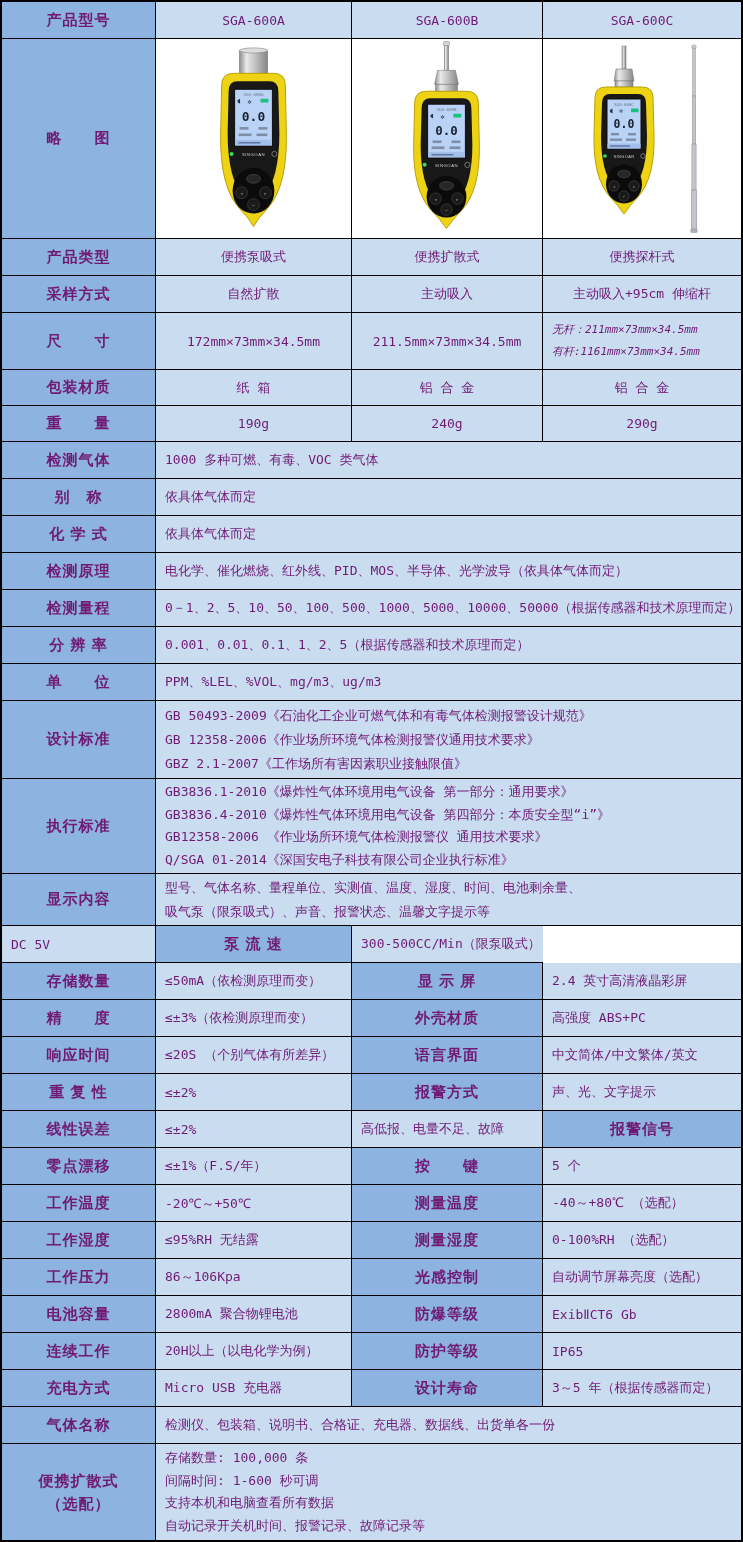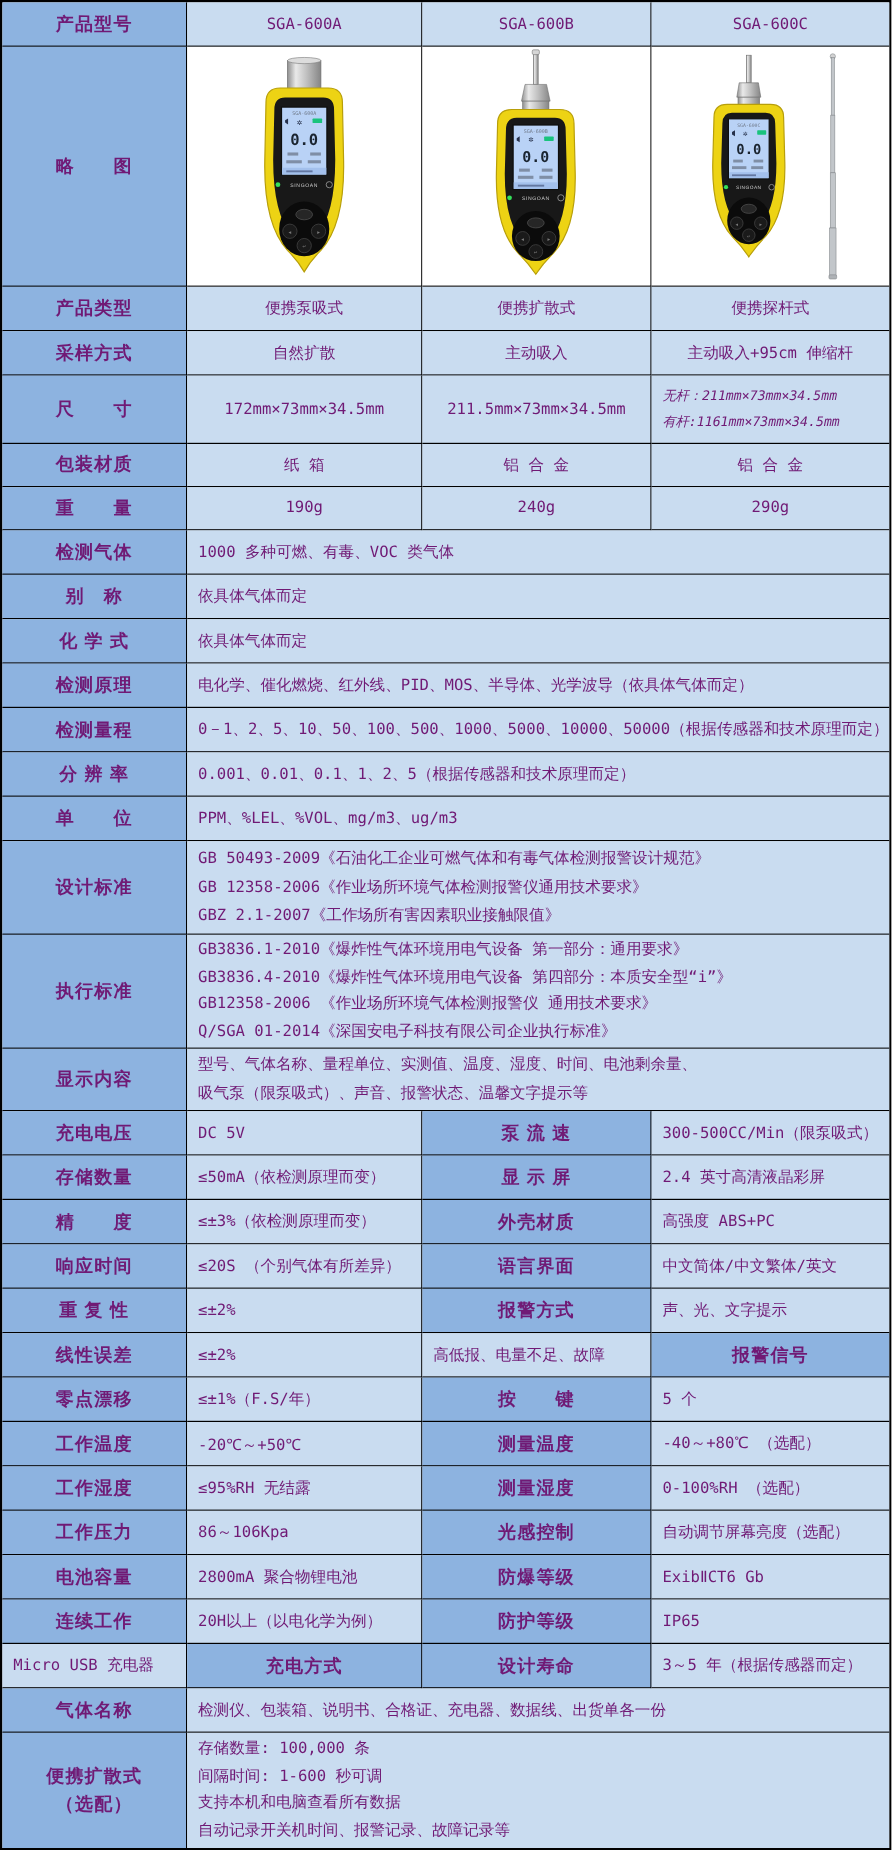--- a/index.html
+++ b/index.html
@@ -285,21 +285,20 @@
 
   <div class="row c2 h52">
     <div class="cell lbl">显示内容</div>
     <div class="cell val multi">
       <div class="line">型号、气体名称、量程单位、实测值、温度、湿度、时间、电池剩余量、</div>
       <div class="line">吸气泵（限泵吸式）、声音、报警状态、温馨文字提示等</div>
     </div>
   </div>
 
   <div class="row c4 h37">
-    <div class="cell lbl">充电电压</div>
     <div class="cell val">DC 5V</div>
     <div class="cell lbl">泵 流 速</div>
     <div class="cell val">300-500CC/Min（限泵吸式）</div>
   </div>
   <div class="row c4 h37">
     <div class="cell lbl">存储数量</div>
     <div class="cell val">≤50mA（依检测原理而变）</div>
     <div class="cell lbl">显 示 屏</div>
     <div class="cell val">2.4 英寸高清液晶彩屏</div>
   </div>
@@ -357,22 +356,22 @@
     <div class="cell lbl">防爆等级</div>
     <div class="cell val">ExibⅡCT6 Gb</div>
   </div>
   <div class="row c4 h37">
     <div class="cell lbl">连续工作</div>
     <div class="cell val">20H以上（以电化学为例）</div>
     <div class="cell lbl">防护等级</div>
     <div class="cell val">IP65</div>
   </div>
   <div class="row c4 h37">
+    <div class="cell lbl">充电方式</div>
     <div class="cell val">Micro USB 充电器</div>
-    <div class="cell lbl">充电方式</div>
     <div class="cell lbl">设计寿命</div>
     <div class="cell val">3～5 年（根据传感器而定）</div>
   </div>
 
   <div class="row c2 h37">
     <div class="cell lbl">气体名称</div>
     <div class="cell val">检测仪、包装箱、说明书、合格证、充电器、数据线、出货单各一份</div>
   </div>
 
   <div class="row c2 h96 rlast">

